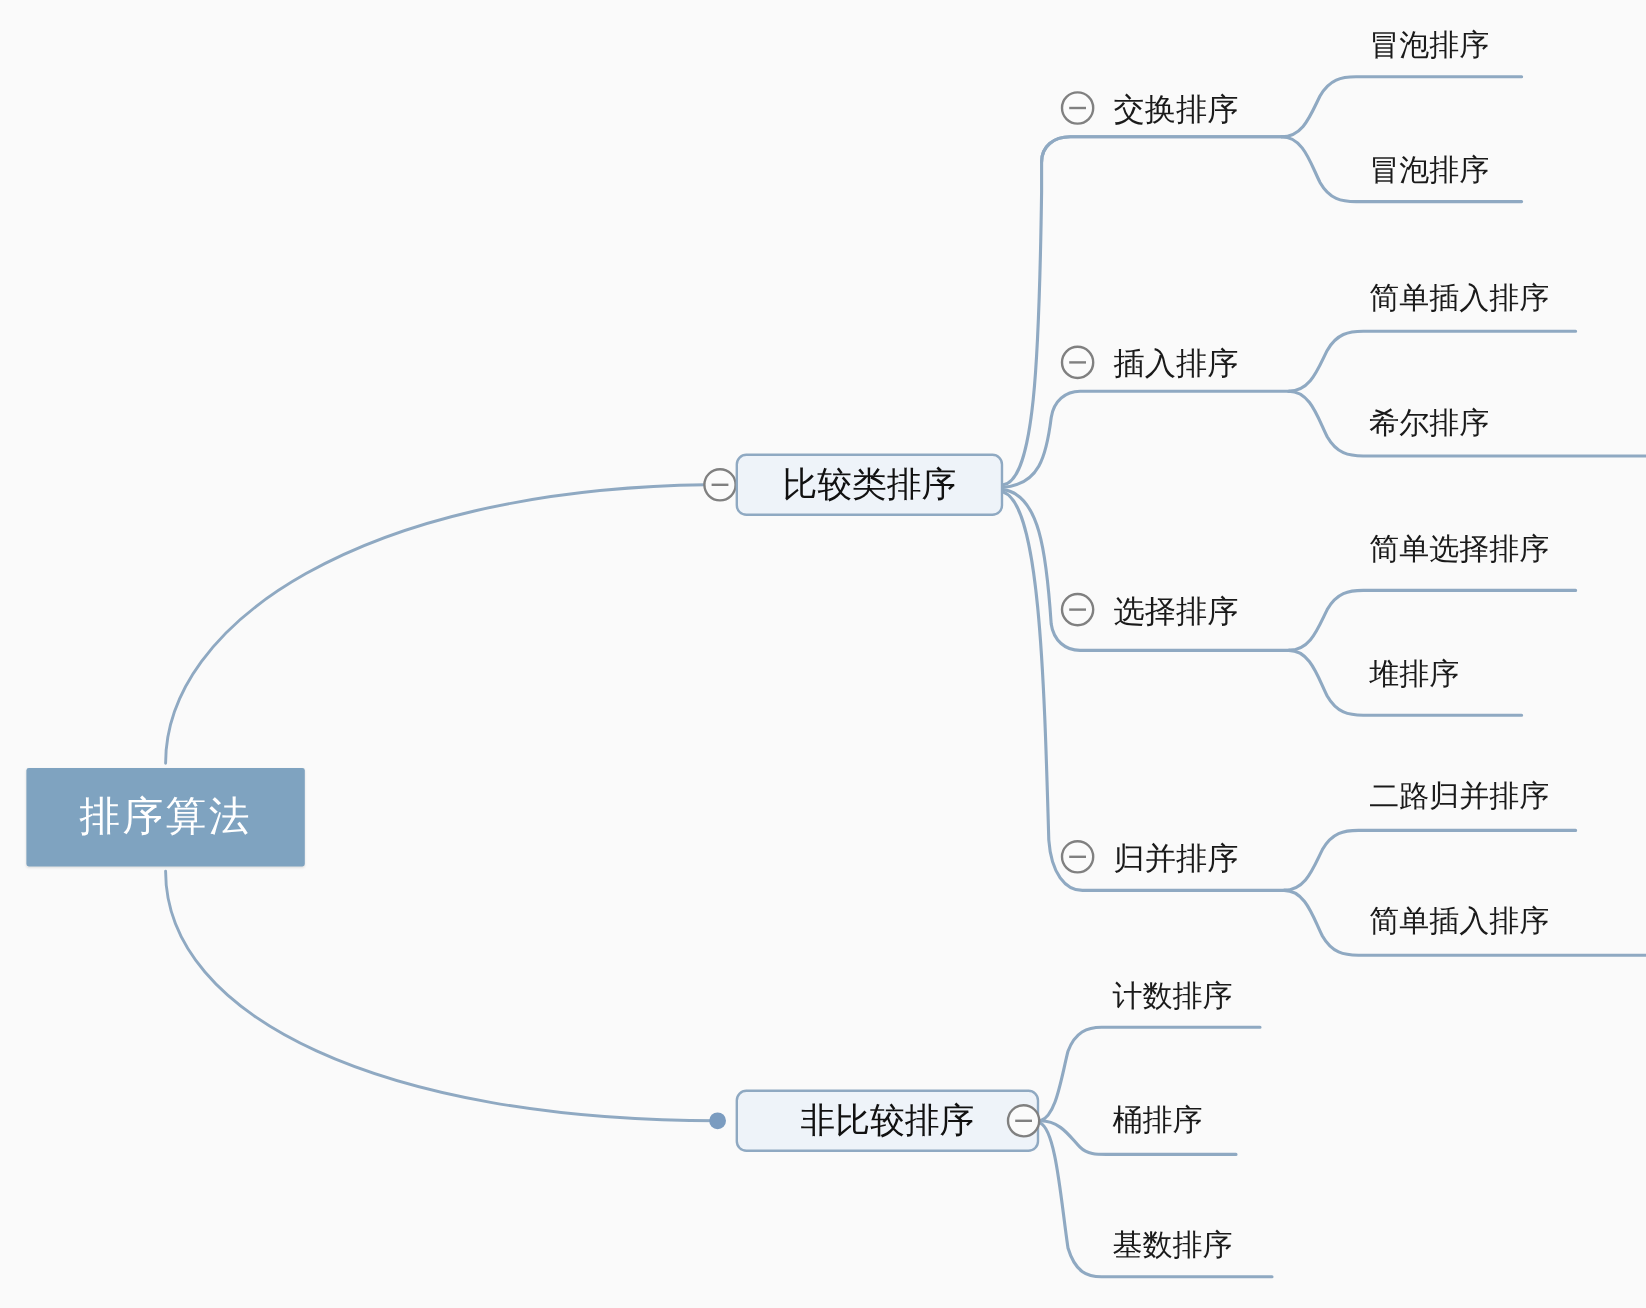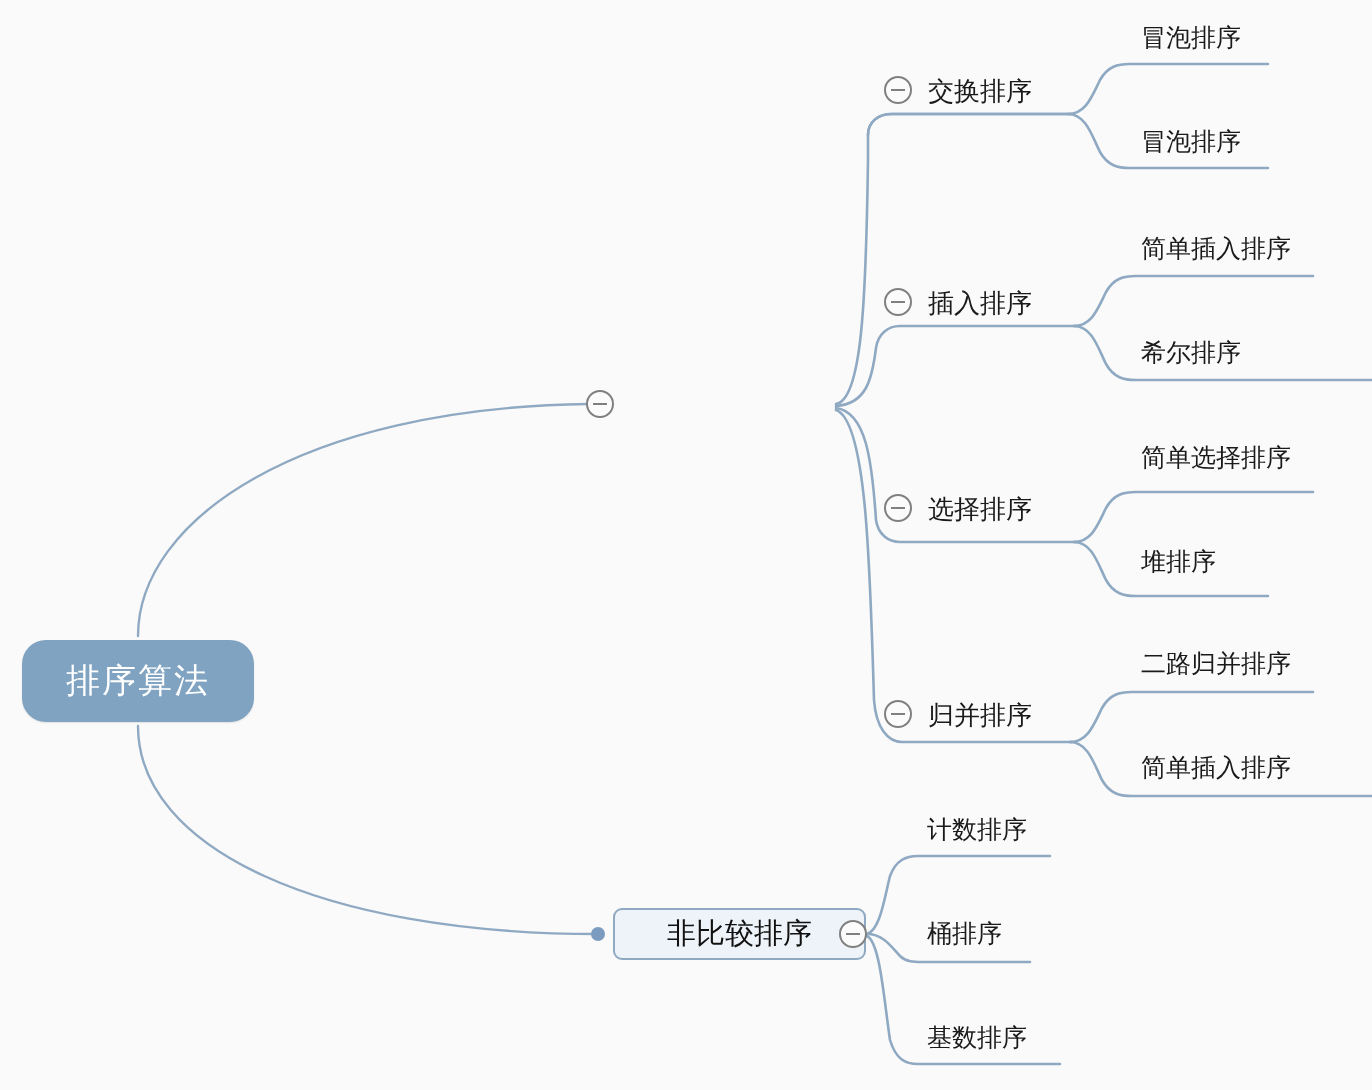--- a/index.html
+++ b/index.html
@@ -28,21 +28,21 @@
     pointer-events: none;
   }
   .node {
     position: absolute;
     box-sizing: border-box;
     white-space: nowrap;
   }
   
   .node-root {
     background: #7fa3c0;
-    border-radius: 24px;
+    border-radius: 2px;
     color: #ffffff;
     font-size: 34px;
     letter-spacing: 2px;
     display: flex;
     align-items: center;
     justify-content: center;
     box-shadow: 0 1px 2px rgba(0,0,0,0.10);
   }
   
   .node-box {
@@ -126,20 +126,23 @@
       <path d="M 867 934 C 884 934 892 948 900 956 C 906 962 914 962 922 962 L 1030 962"></path>
       <path d="M 867 936 C 880 942 884 1000 890 1040 C 896 1060 906 1064 918 1064 L 1060 1064"></path>
     </g>
   </svg>
 
   <div class="node node-root" style="left:22px; top:640px; width:232px; height:82px;">
     <span>排序算法</span>
   </div>
 
   <div class="toggle" style="left:586px; top:390px;"></div>
+  <div class="node node-box" style="left:613px; top:378px; width:223px; height:52px;">
+    <span>比较类排序</span>
+  </div>
 
   <div class="dot" style="left:591px; top:927px;"></div>
   <div class="node node-box" style="left:613px; top:908px; width:253px; height:52px;">
     <span>非比较排序</span>
   </div>
   <div class="toggle" style="left:839px; top:920px;"></div>
 
   <div class="toggle" style="left:884px; top:76px;"></div>
   <div class="node node-text level3" style="left:928px; top:74px; height:34px;">
     <span>交换排序</span>

